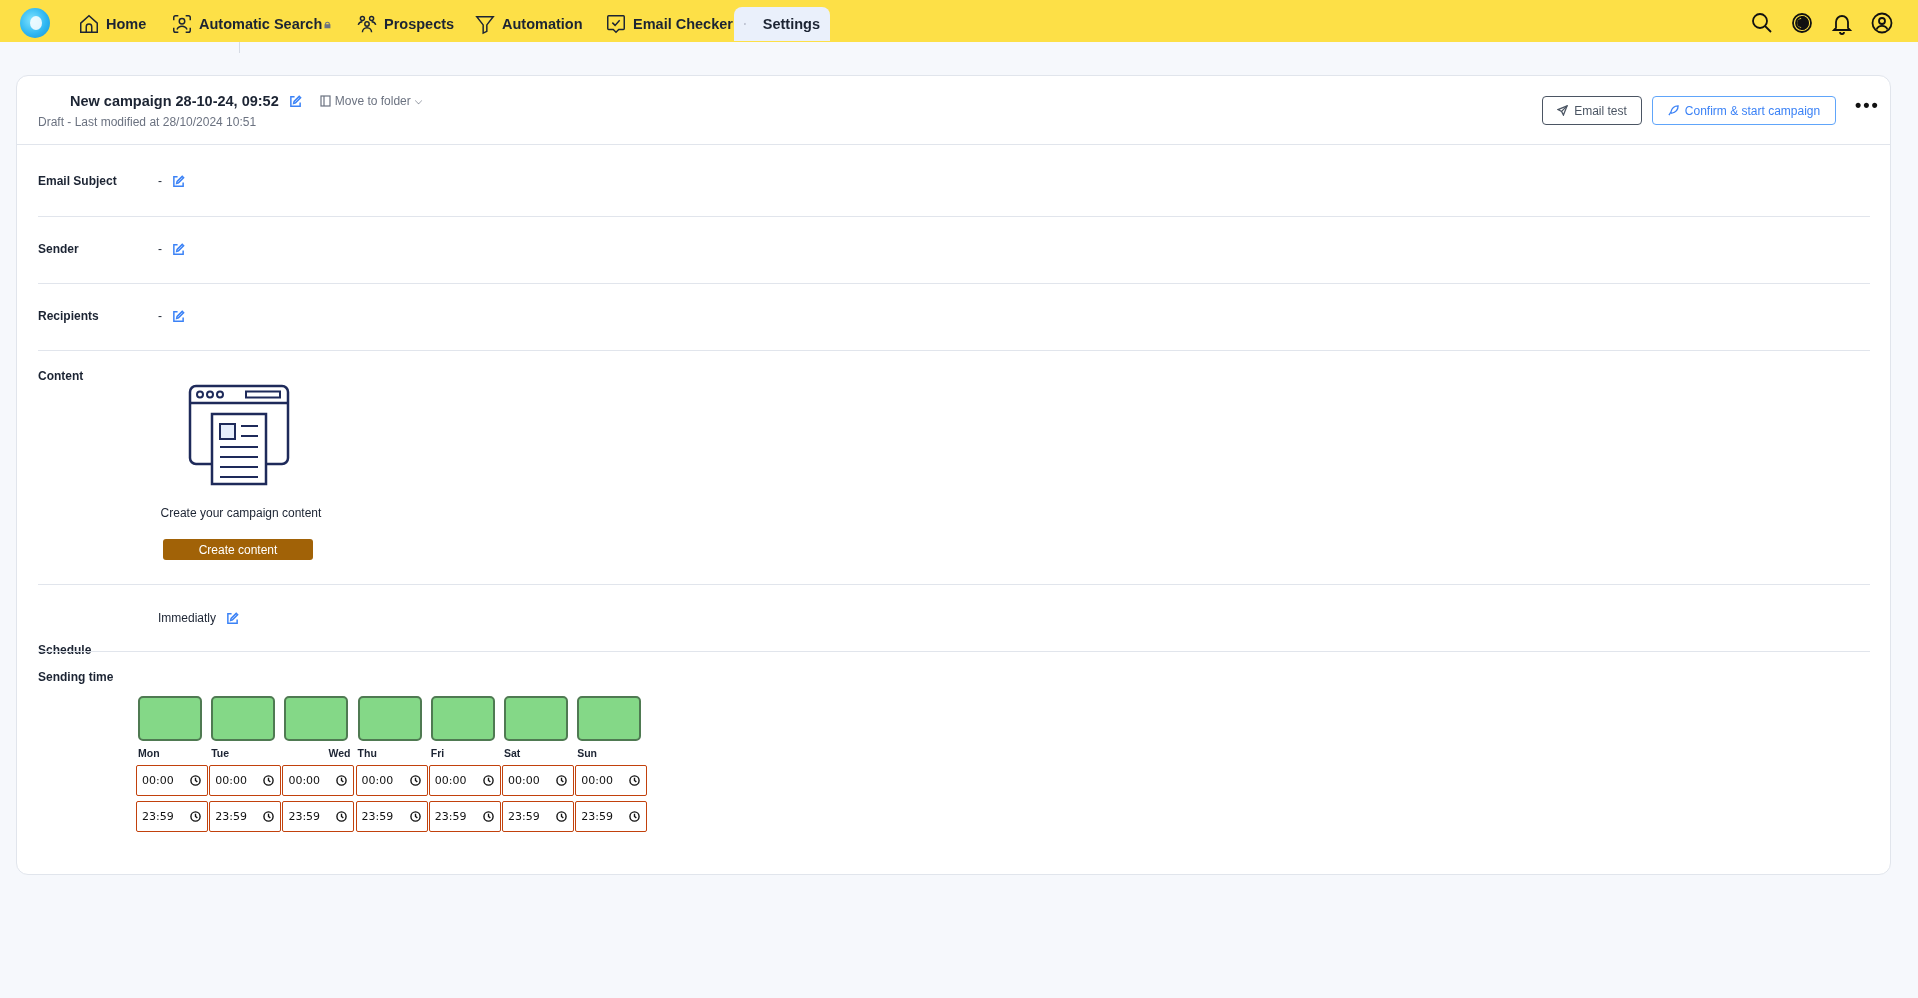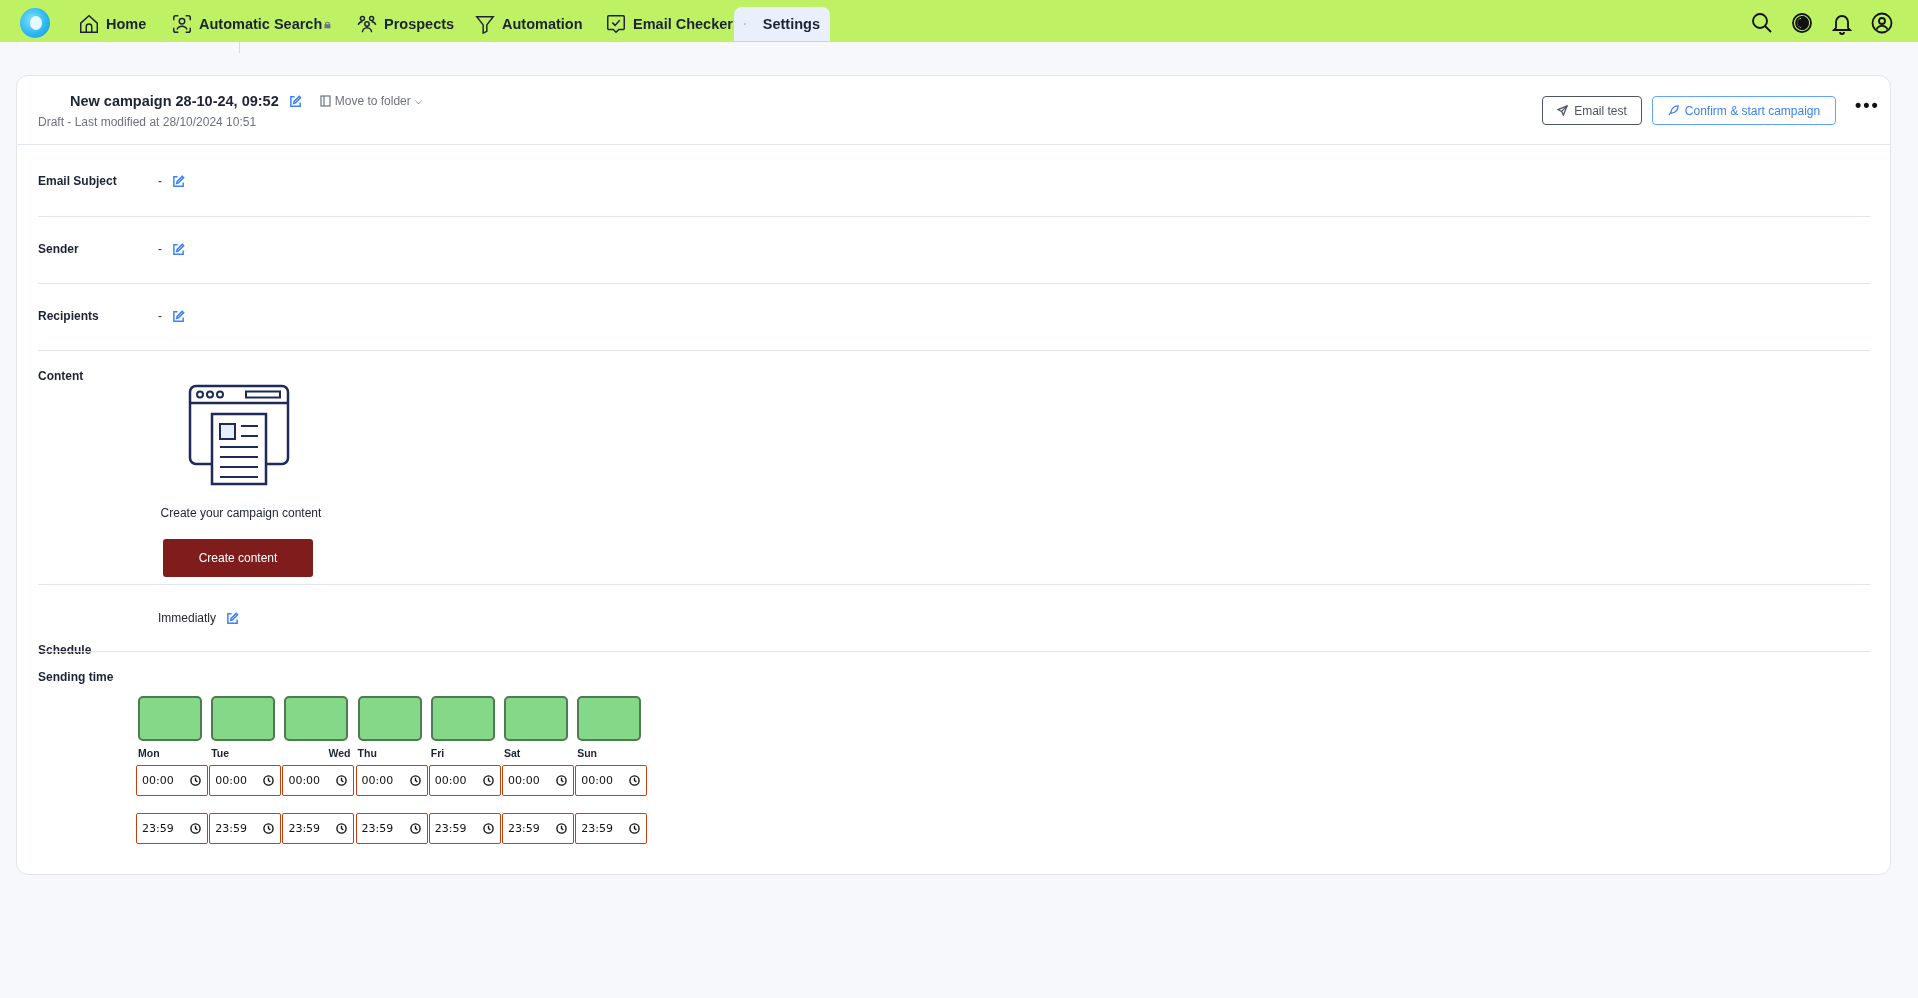--- a/index.html
+++ b/index.html
@@ -1,19 +1,19 @@
 <!DOCTYPE html>
 <html><head>
 <meta charset="utf-8">
 <style>
   * { box-sizing: border-box; margin: 0; padding: 0; }
   html, body { width: 1918px; height: 998px; overflow: hidden; }
   body { background: #f6f8fc; font-family: "Liberation Sans", "DejaVu Sans", sans-serif; color: #1c2433; position: relative; }
 
-  .topbar { position: absolute; left: 0; top: 0; width: 1918px; height: 42px; background: #bef264; }
+  .topbar { position: absolute; left: 0; top: 0; width: 1918px; height: 42px; background: #fde047; }
   .logo { position: absolute; left: 20px; top: 8px; width: 30px; height: 30px; border-radius: 50%;
           background: radial-gradient(circle at 40% 40%, #7fe3ff 0%, #2fb7f2 55%, #1593d6 100%); }
   .logo::after { content: ""; position: absolute; left: 10px; top: 8px; width: 12px; height: 14px; border-radius: 50%; background: #ffffff; opacity: 0.85; }
   .nav-item { position: absolute; top: 7px; height: 34px; display: flex; align-items: center; gap: 6px; font-size: 14.5px; font-weight: 600; color: #1c2433; padding: 0 10px; border-radius: 8px 8px 0 0; cursor: pointer; }
   .nav-item.active { background: #eaf0fb; gap: 17px; }
   .nav-item svg { width: 22px; height: 22px; stroke: #1c2433; fill: none; stroke-width: 1.6; }
   .lock { font-size: 12px; color: #6b7280; margin-left: -4px; }
   .top-icon { position: absolute; top: 11px; width: 24px; height: 24px; cursor: pointer; }
   .top-icon svg { width: 24px; height: 24px; stroke: #111; fill: none; stroke-width: 1.8; }
   .subline { position: absolute; left: 239px; top: 42px; width: 1px; height: 11px; background: #d6dbe4; }
@@ -33,27 +33,27 @@
   .btn-email svg { stroke: #4b5563; }
   .btn-confirm svg { stroke: #3b82f6; }
   .more { position: absolute; left: 1838px; top: 22px; font-size: 18px; letter-spacing: 2px; color: #111; cursor: pointer; line-height: 14px; font-weight: 700; }
 
   .row-label { position: absolute; left: 21px; font-size: 12px; font-weight: 600; color: #1c2433; }
   .row-value { position: absolute; left: 141px; font-size: 12px; color: #1c2433; display: flex; align-items: center; gap: 10px; }
   .divider { position: absolute; left: 21px; width: 1832px; height: 1px; background: #e1e5ec; }
 
   .illustration { position: absolute; left: 171px; top: 308px; width: 102px; height: 102px; }
   .content-caption { position: absolute; left: 104px; top: 430px; width: 240px; text-align: center; font-size: 12px; color: #1c2433; }
-  .btn-create { position: absolute; left: 146px; top: 463px; width: 150px; height: 38px; background: #7f1d1d; color: #fff; font-size: 12px; font-weight: 500; border-radius: 3px; display: flex; align-items: center; justify-content: center; cursor: pointer; }
+  .btn-create { position: absolute; left: 146px; top: 463px; width: 150px; height: 21px; background: #a16207; color: #fff; font-size: 12px; font-weight: 500; border-radius: 3px; display: flex; align-items: center; justify-content: center; cursor: pointer; }
 
   .day { position: absolute; top: 620px; width: 66px; }
   .day-tile { width: 64px; height: 45px; background: #84d887; border: 2px solid #4f7a52; border-radius: 5px; cursor: pointer; }
   .day-label { font-size: 10.5px; font-weight: 700; color: #1c2433; margin-top: 6px; height: 12px; }
   .time-input { width: 72px; height: 31px; border: 1px solid #c2410c; border-radius: 2px; margin-top: 6px; display: flex; align-items: center; justify-content: space-between; padding: 0 6px 0 5px; font-family: "DejaVu Sans", sans-serif; font-size: 11px; color: #111; background: #fff; cursor: text; margin-left: -2px; }
-  .time-input + .time-input { margin-top: 17px; }
+  .time-input + .time-input { margin-top: 5px; }
   .clock svg { width: 11px; height: 11px; stroke: #111; fill: none; stroke-width: 1.5; display: block; }
 </style>
 </head>
 <body>
 
 <div class="topbar">
   <div class="logo"></div>
 
   <div class="nav-item" style="left:68px;">
     <svg viewBox="0 0 24 24">

